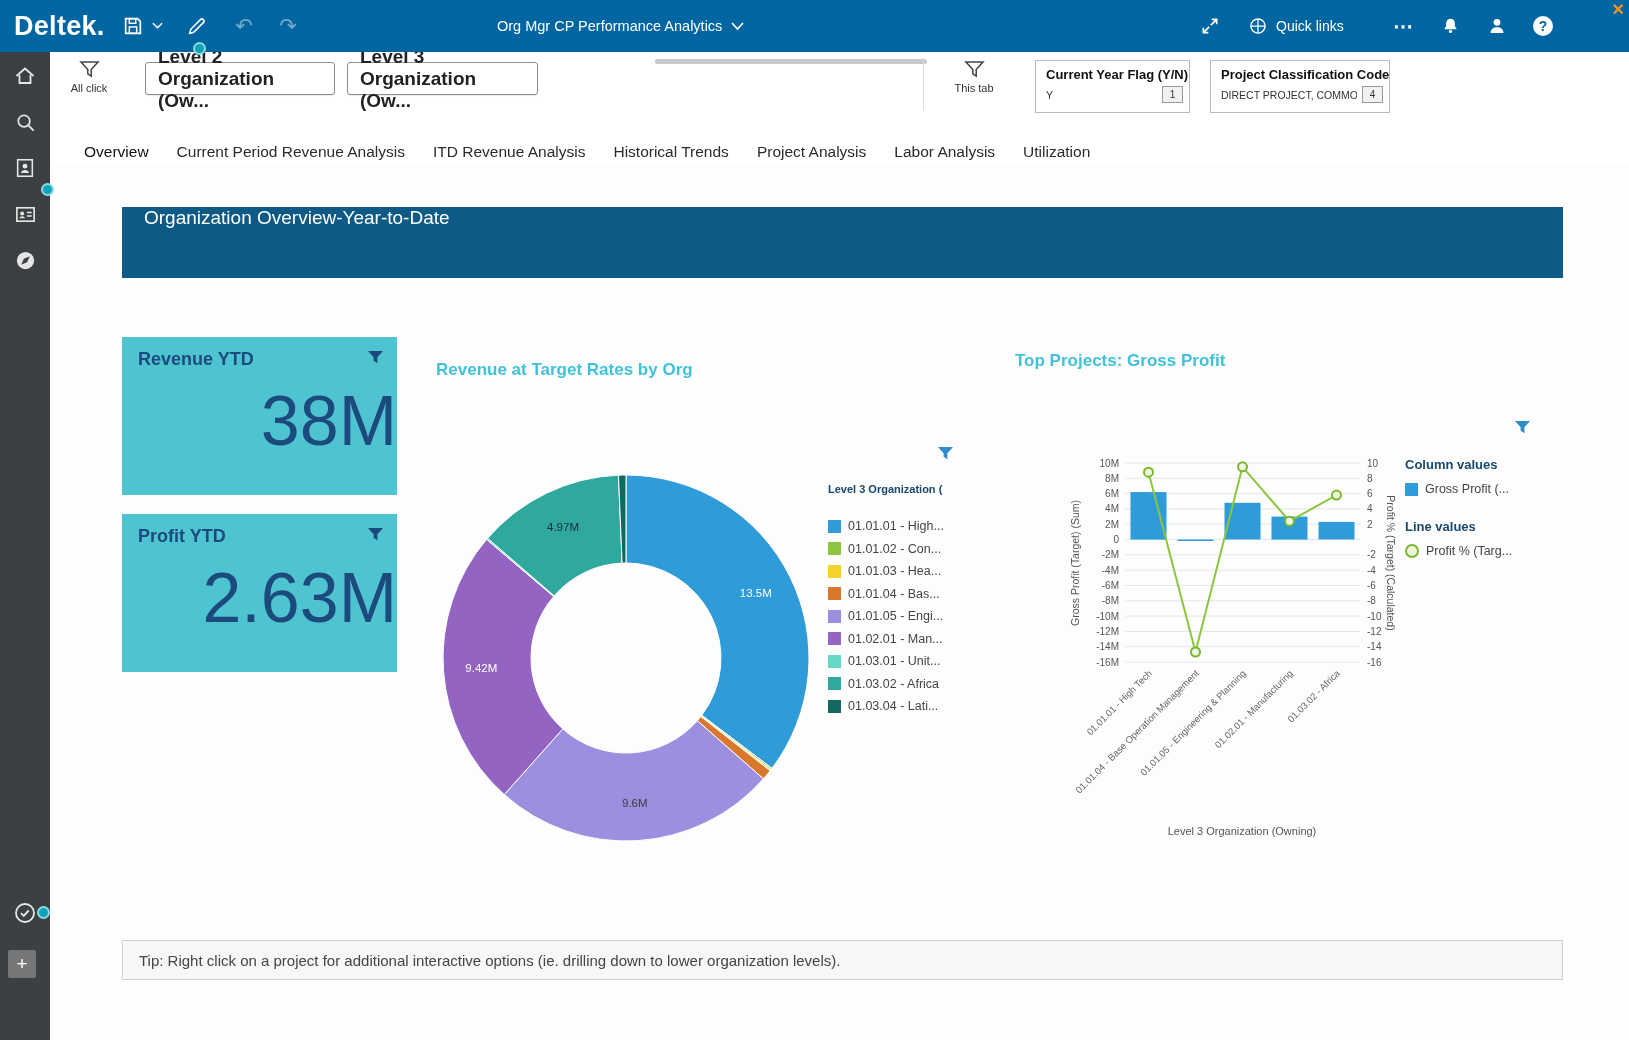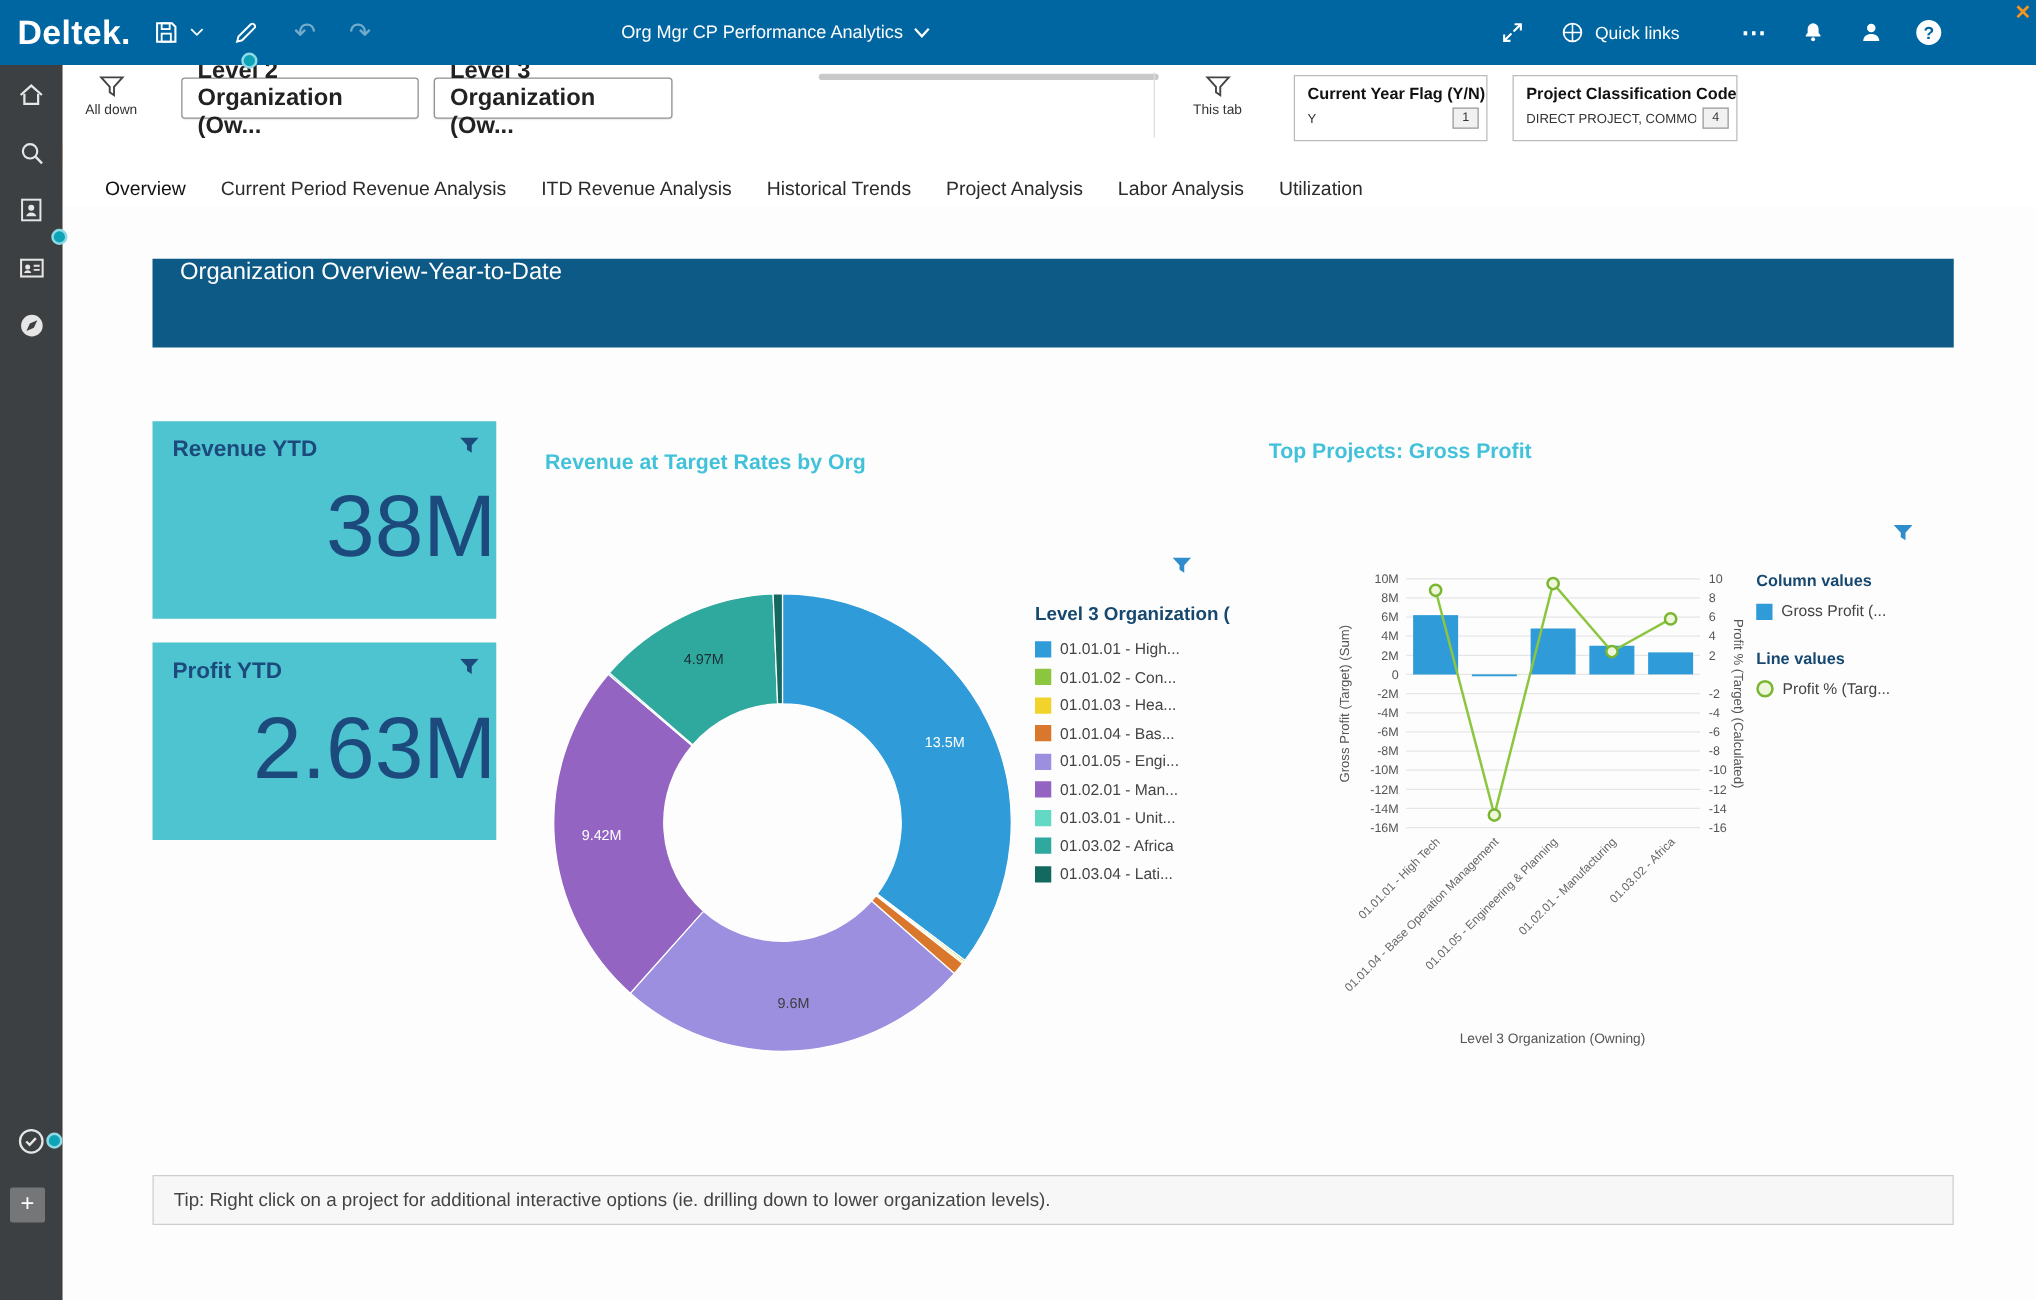--- a/index.html
+++ b/index.html
@@ -1,17 +1,17 @@
 <!DOCTYPE html>
 <html style="--topbar: #0066a1; --banner: #0e5a86; --kpi-bg: #4ec4d0; --kpi-text: #1c4a7c; --chart-title: #41c2da; --tab-accent: #0076ce;"><head>
 <meta charset="utf-8">
 <style>
   html,body{margin:0;padding:0;width:1629px;height:1040px;overflow:hidden;
     font-family:"Liberation Sans",sans-serif;background:#fff;}
-  #app{position:relative;width:1411px;height:1040px;background:#fdba74;}
+  #app{position:relative;width:1411px;height:1040px;background:#f0abfc;}
 
   
   .topbar{position:absolute;top:0;left:0;width:1629px;height:52px;background:var(--topbar,#0066a1);z-index:5;}
   .brand{position:absolute;left:14px;top:0;height:52px;display:flex;align-items:center;
     color:#fff;font-size:27px;font-weight:bold;letter-spacing:.3px;cursor:pointer;}
   .tb-btn{position:absolute;top:0;height:52px;display:flex;align-items:center;justify-content:center;cursor:pointer;}
   .tb-glyph{color:rgba(255,255,255,.45);font-size:21px;}
   .tb-title{position:absolute;left:497px;top:0;height:52px;display:flex;align-items:center;gap:9px;
     color:#fff;font-size:14.5px;cursor:pointer;}
   .quick-links{position:absolute;left:1248px;top:0;height:52px;display:flex;align-items:center;gap:8px;
@@ -56,21 +56,21 @@
 
   .kpi{position:absolute;left:72px;width:275px;height:158px;background:var(--kpi-bg,#4ec4d0);}
   .kpi .kpi-title{position:absolute;left:16px;top:12px;font-size:18px;font-weight:bold;color:var(--kpi-text,#1c4a7c);}
   .kpi .kpi-funnel{position:absolute;right:14px;top:13px;color:var(--kpi-text,#1c4a7c);cursor:pointer;}
   .kpi .kpi-value{position:absolute;left:0;right:0;top:44px;text-align:right;font-size:70px;color:var(--kpi-text,#1c4a7c);}
 
   .chart-title{position:absolute;font-size:17px;font-weight:bold;color:var(--chart-title,#41c2da);}
   .chart-funnel{position:absolute;color:#2f8dcc;cursor:pointer;}
 
   .legend{position:absolute;}
-  .legend .lg-header{font-size:15px;font-weight:bold;color:#17486f;margin-bottom:8px;white-space:nowrap;}
+  .legend .lg-header{font-size:11px;font-weight:bold;color:#17486f;margin-bottom:20px;white-space:nowrap;}
   .lg-item{display:flex;align-items:center;height:22.5px;font-size:12.5px;color:#444;cursor:pointer;white-space:nowrap;}
   .lg-swatch{width:13px;height:13px;margin-right:7px;flex:0 0 auto;}
   .lg-circle{width:10px;height:10px;border-radius:50%;border:2px solid #7ab62f;background:#eef6dc;margin-right:7px;flex:0 0 auto;}
   .combo-legend .lg-header{font-size:13px;color:#17486f;margin-bottom:6px;}
   .combo-legend .gap{height:18px;}
 
   .xaxis-label{position:absolute;left:1042px;top:660px;width:300px;text-align:center;font-size:11px;color:#555;}
 
   .tipbar{position:absolute;left:72px;top:775px;width:1441px;height:40px;background:#f7f7f7;border:1px solid #cfcfcf;
     box-sizing:border-box;display:flex;align-items:center;padding-left:16px;font-size:15px;color:#444;}
@@ -204,21 +204,21 @@
   <div class="hint-dot" style="left:41px;top:183px;"></div>
   <div class="hint-dot" style="left:37px;top:906px;"></div>
 
   <div class="content">
 
     <div class="filterbar">
       <div class="funnel-block" style="left:0;">
         <svg width="21" height="19" viewBox="0 0 22 20">
           <path d="M2 2h18l-7.2 8v7l-3.6-2.4V10z" fill="none" stroke="#444" stroke-width="1.6"></path>
         </svg>
-        <span>All down</span>
+        <span>All click</span>
       </div>
 
       <div class="chip" style="left:95px;width:164px;">
         <span>Level 2 Organization (Ow...</span>
       </div>
       <div class="chip" style="left:297px;width:165px;">
         <span>Level 3 Organization (Ow...</span>
       </div>
 
       <div class="filter-scroll-thumb"></div>

